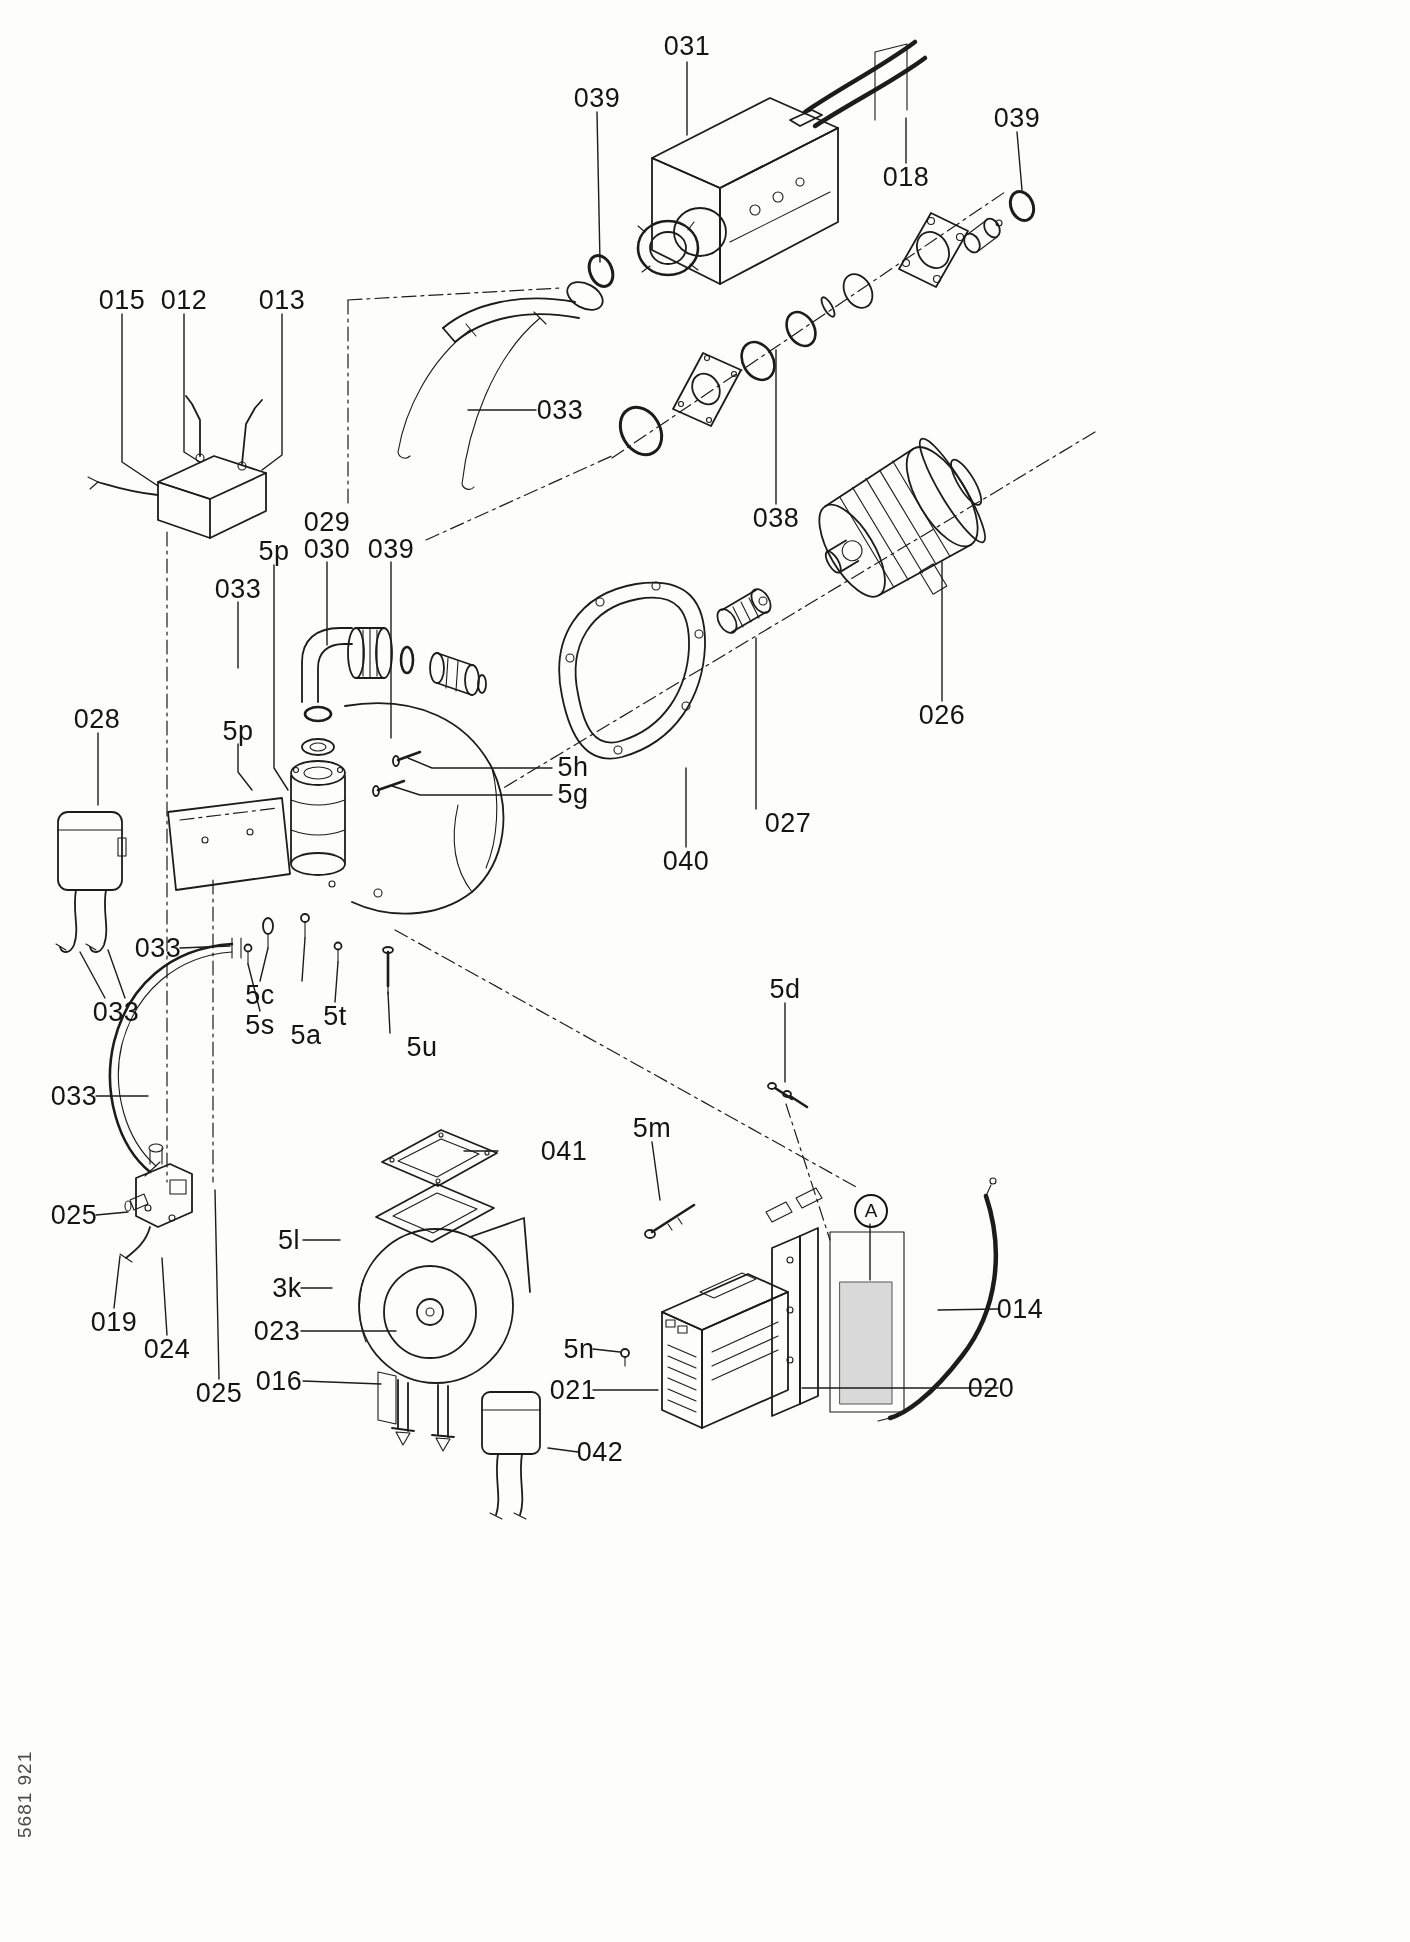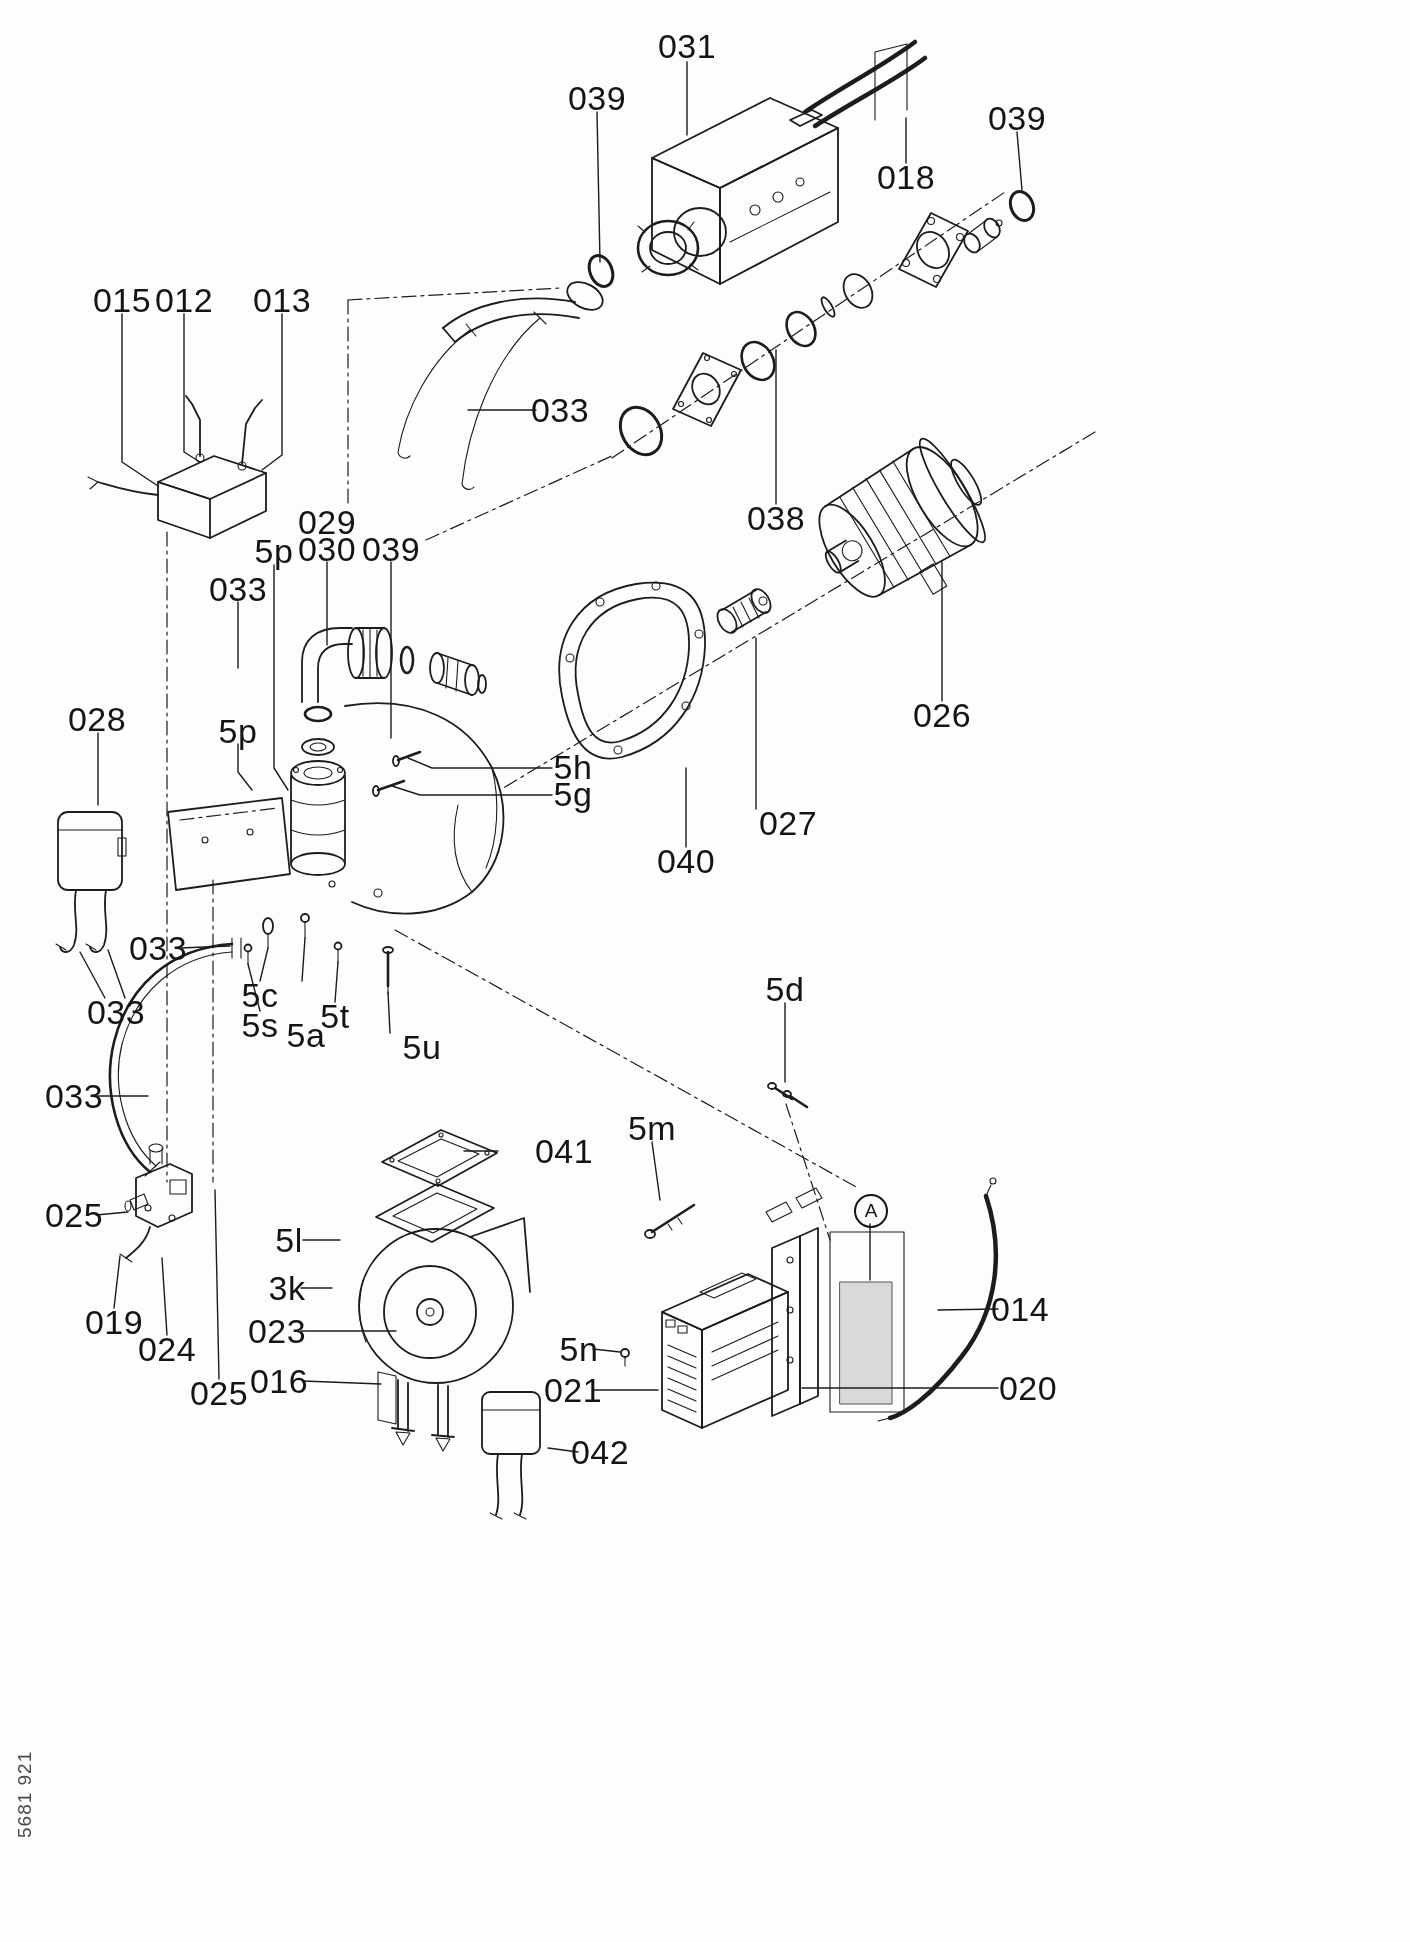--- a/index.html
+++ b/index.html
@@ -9,21 +9,21 @@
   .dwg path,.dwg line,.dwg ellipse,.dwg circle,.dwg rect,.dwg polygon,.dwg polyline{
       fill:none;stroke:#1c1c1c;stroke-width:1.8;stroke-linecap:round;stroke-linejoin:round;}
   .dwg .thin{stroke-width:1.1;}
   .dwg .thick{stroke-width:2.6;}
   .dwg .oring{stroke-width:3;}
   .dwg .cable{stroke-width:4.5;}
   .dwg .leader{stroke-width:1.4;}
   .dwg .dash{stroke-width:1.2;stroke-dasharray:14 5 3 5;}
   .dwg .shade{fill:#d9d9d9;stroke:#555555;stroke-width:1;}
   #labels{position:absolute;left:0;top:0;width:100%;height:100%;pointer-events:none;}
-  .part-label{position:absolute;transform:translate(-50%,-50%);font-size:34px;
+  .part-label{position:absolute;transform:translate(-50%,-50%);font-size:27px;
       letter-spacing:0.5px;white-space:nowrap;color:#141414;}
   #callout-a{position:absolute;left:870px;top:1210px;width:30px;height:30px;margin:-16px 0 0 -16px;
       border:2px solid #141414;border-radius:50%;display:flex;align-items:center;justify-content:center;
       font-size:19px;color:#141414;}
   #doc-code{position:absolute;left:14px;top:1838px;transform:rotate(-90deg);
       transform-origin:top left;font-size:19px;color:#4a4a4a;letter-spacing:1px;}
 </style>
 </head>
 <body>
 
@@ -388,21 +388,21 @@
       <div class="part-label" style="left: 289px; top: 1240px;">5l</div>
       <div class="part-label" style="left: 287px; top: 1288px;">3k</div>
       <div class="part-label" style="left: 114px; top: 1322px;">019</div>
       <div class="part-label" style="left: 167px; top: 1349px;">024</div>
       <div class="part-label" style="left: 277px; top: 1331px;">023</div>
       <div class="part-label" style="left: 579px; top: 1349px;">5n</div>
       <div class="part-label" style="left: 1020px; top: 1309px;">014</div>
       <div class="part-label" style="left: 219px; top: 1393px;">025</div>
       <div class="part-label" style="left: 279px; top: 1381px;">016</div>
       <div class="part-label" style="left: 573px; top: 1390px;">021</div>
-      <div class="part-label" style="left: 1028px; top: 1388px; text-align: center;">020</div>
+      <div class="part-label" style="left: 991px; top: 1388px; text-align: center;">020</div>
       <div class="part-label" style="left: 600px; top: 1452px;">042</div>
     </div>
 
 <div id="callout-a">
   <span>A</span>
 </div>
 
 <div id="doc-code">5681 921</div>
 
 </div>

